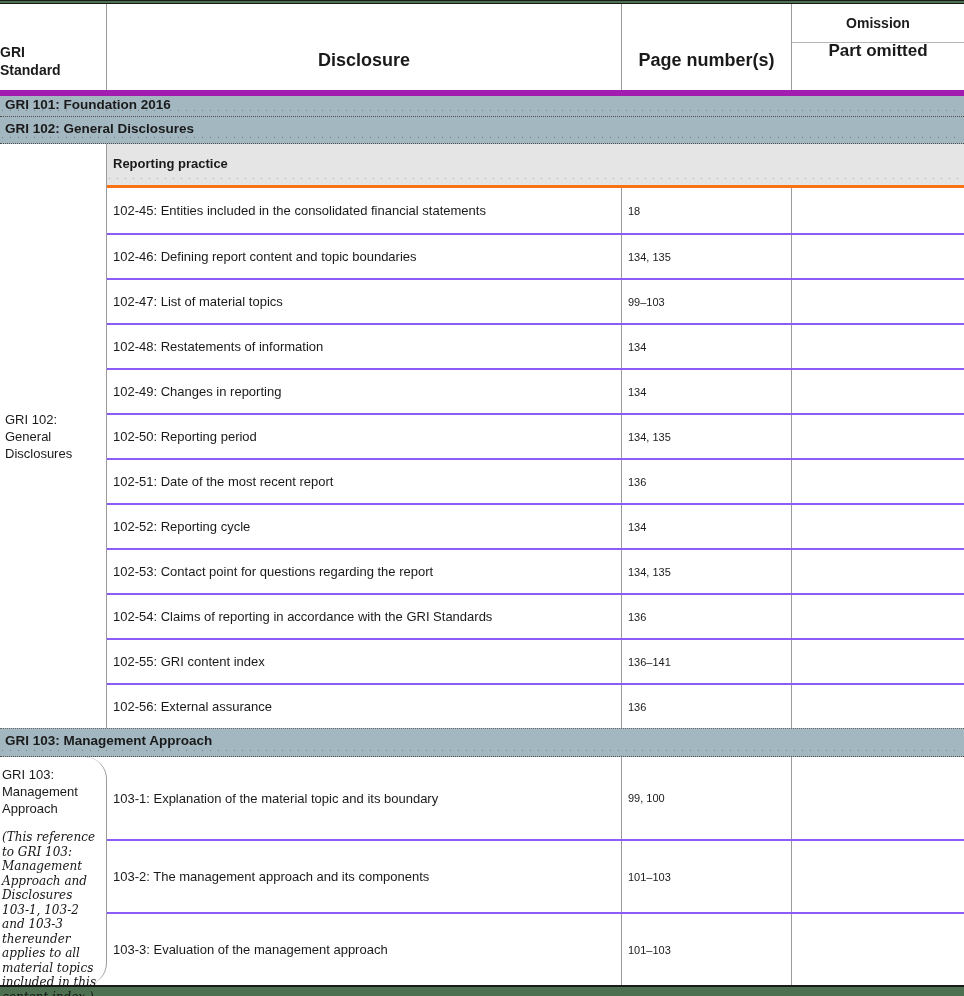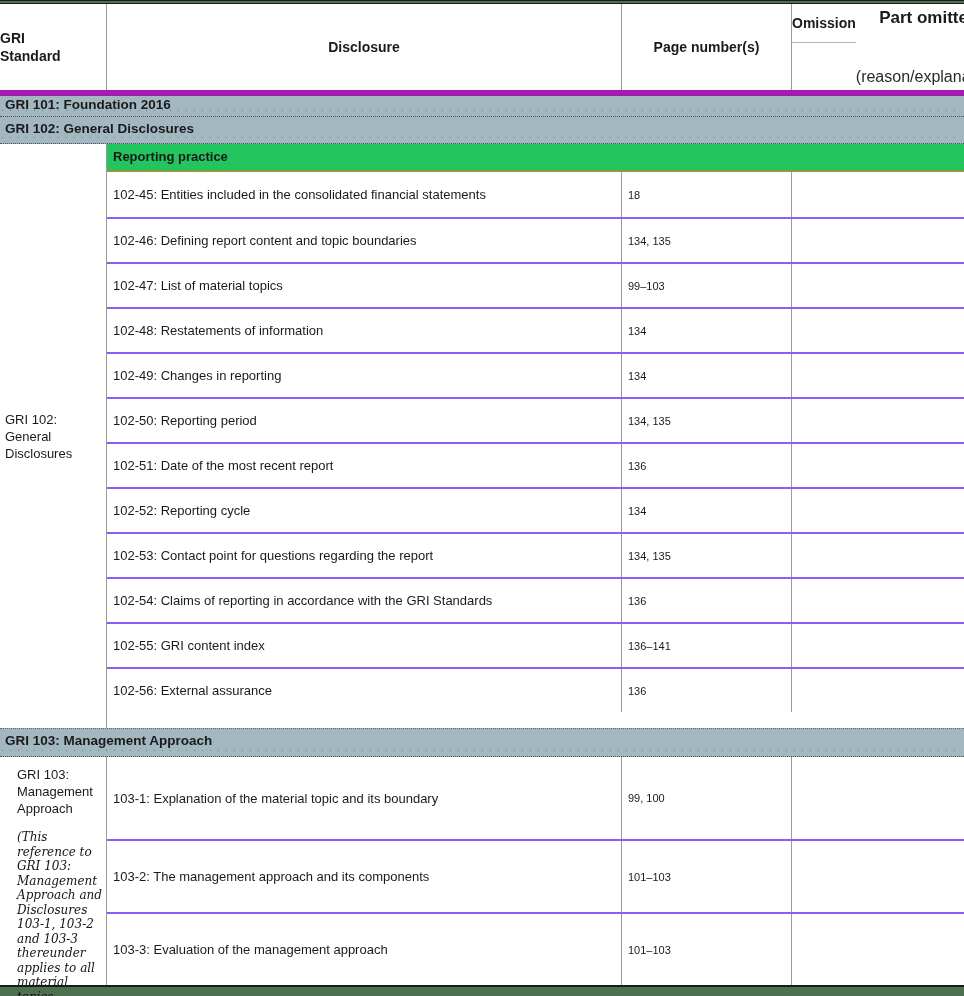--- a/index.html
+++ b/index.html
@@ -25,23 +25,23 @@
   }
   .hdr-cell { border-right: 1px solid #9a9a9a; }
   .hdr-cell:last-child { border-right: none; }
   .hdr-gri {
     display: flex; align-items: center;
     font-weight: bold; font-size: 14px; line-height: 18px;
     white-space: pre-line;
   }
   .hdr-center {
     display: flex; align-items: center; justify-content: center;
-    font-weight: bold; font-size: 14px; text-align: center;
-  }
-  .hdr-omission { display: flex; flex-direction: row; }
+    font-weight: bold; font-size: 18px; text-align: center;
+  }
+  .hdr-omission { display: flex; flex-direction: column; }
   .om-top {
     height: 39px; display: flex; align-items: center; justify-content: center;
     font-weight: bold; font-size: 14px;
     border-bottom: 1px solid #b5b5b5;
   }
   .om-bottom {
     flex: 1; display: flex; flex-direction: column;
     align-items: center; justify-content: center;
   }
   .om-part { font-weight: bold; font-size: 17px; line-height: 16px; }
@@ -65,39 +65,39 @@
   
   .block { display: flex; }
   .block-102 { height: 584px; }
   .block-103 { height: 228px; }
   .std-col {
     width: 107px; flex: 0 0 107px;
     border-right: 1px solid #9a9a9a;
     font-size: 13px; line-height: 17px;
   }
   .std-col-102 { display: flex; align-items: center; padding-left: 5px; white-space: pre-line; }
-  .std-col-103 { padding: 9px 4px 0 17px; }
+  .std-col-103 { padding: 9px 4px 0 2px; border-radius: 22px; }
   .std-label { white-space: pre-line; }
   .std-note {
     margin-top: 13px;
     font-family: "DejaVu Serif", serif;
     font-style: italic;
     font-size: 12px; line-height: 14.5px;
     color: #141414;
   }
   .rows-col { flex: 1; display: flex; flex-direction: column; }
   
   .subhdr {
     position: relative;
-    height: 28px;
-    background: #22c55e;
+    height: 44px;
+    background: #e5e5e5;
     display: flex; align-items: center;
     padding-left: 6px; padding-bottom: 2px;
     font-weight: bold; font-size: 13px;
-    border-bottom: 1px solid #f97316;
+    border-bottom: 3px solid #f97316;
   }
   .subhdr::after {
     content: ""; position: absolute; left: 2px; right: 2px; bottom: 6px; height: 1px;
     background: repeating-linear-gradient(to right, rgba(120,115,100,0.5) 0 1px, transparent 1px 8px);
   }
   
   .row { display: flex; }
   .row + .row { border-top: 2px solid #8b5cf6; }
   .r45 { height: 45px; }
   .r82 { height: 82px; }

